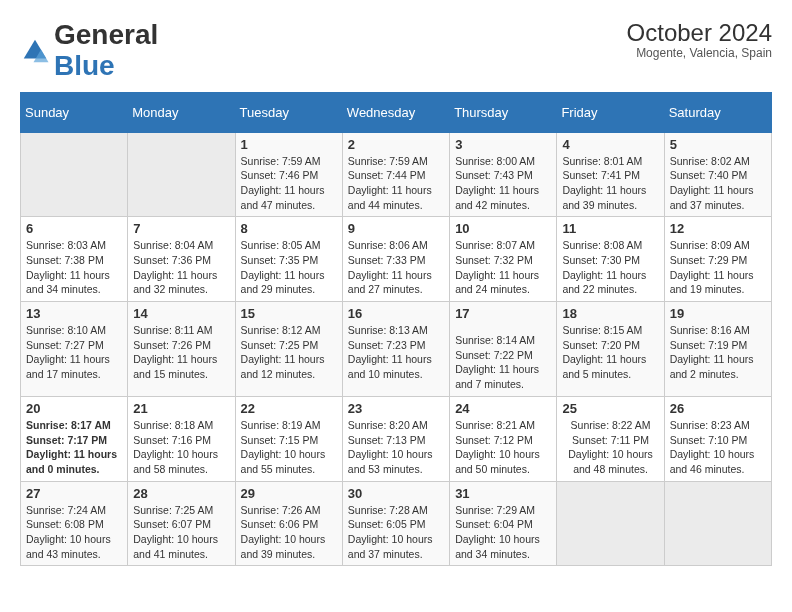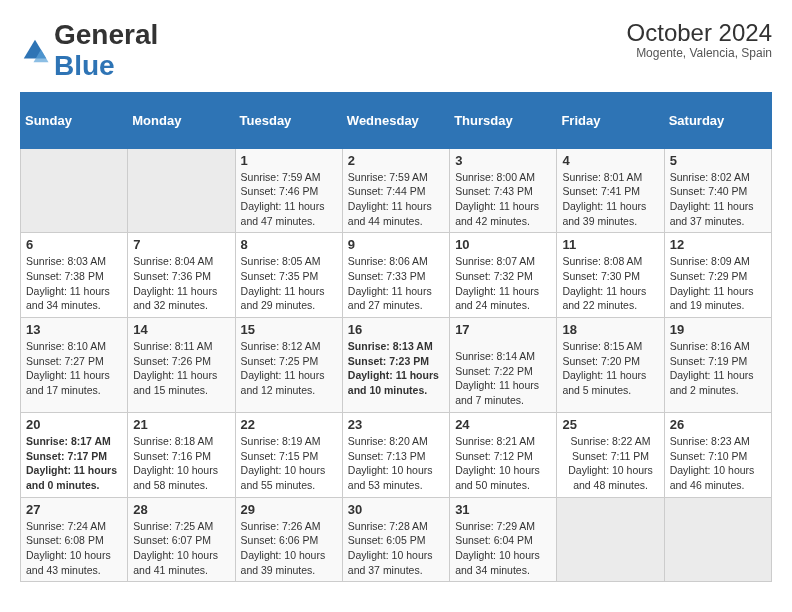--- a/index.html
+++ b/index.html
@@ -48,24 +48,24 @@
       color: #555;
     }
     table {
       width: 100%;
       border-collapse: collapse;
       font-size: 11px;
     }
     thead tr th {
       background-color: #2e74b5;
       color: #fff;
-      padding: 20px 4px;
+      padding: 12px 4px;
       text-align: left;
       font-size: 13px;
-      font-weight: bold;
+      font-weight: normal;
       border: 1px solid #2e74b5;
     }
     tbody tr td {
       border: 1px solid #ccc;
       padding: 4px 5px;
       vertical-align: top;
       width: calc(100% / 7);
     }
     tbody tr {
       background: #fff;
@@ -214,21 +214,21 @@
 Daylight: 11 hours and 15 minutes.</div>
         </td>
         <td>
           <span class="day-num">15</span>
           <div class="day-info" style="white-space: pre-line;">Sunrise: 8:12 AM
 Sunset: 7:25 PM
 Daylight: 11 hours and 12 minutes.</div>
         </td>
         <td>
           <span class="day-num">16</span>
-          <div class="day-info" style="white-space: pre-line; font-weight: bold;">Sunrise: 8:13 AM
+          <div class="day-info" style="white-space: pre-line;">Sunrise: 8:13 AM
 Sunset: 7:23 PM
 Daylight: 11 hours and 10 minutes.</div>
         </td>
         <td>
           <span class="day-num">17</span>
           <div class="day-info" style="white-space: pre-line; margin-top: 12px;">Sunrise: 8:14 AM
 Sunset: 7:22 PM
 Daylight: 11 hours and 7 minutes.</div>
         </td>
         <td>

